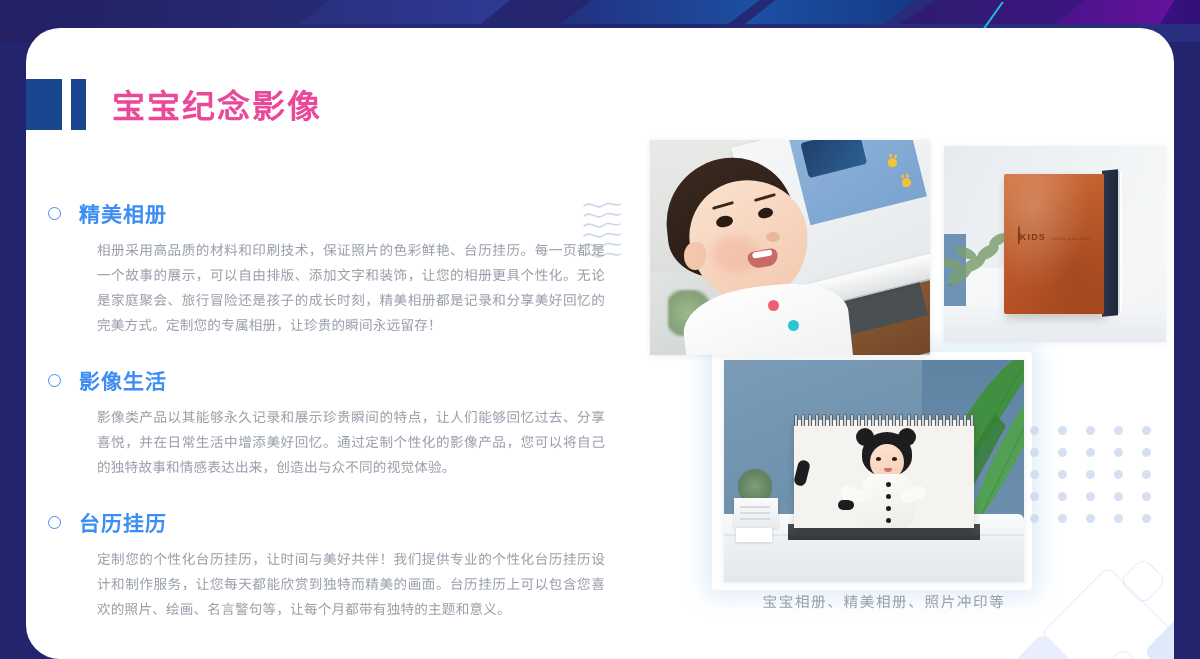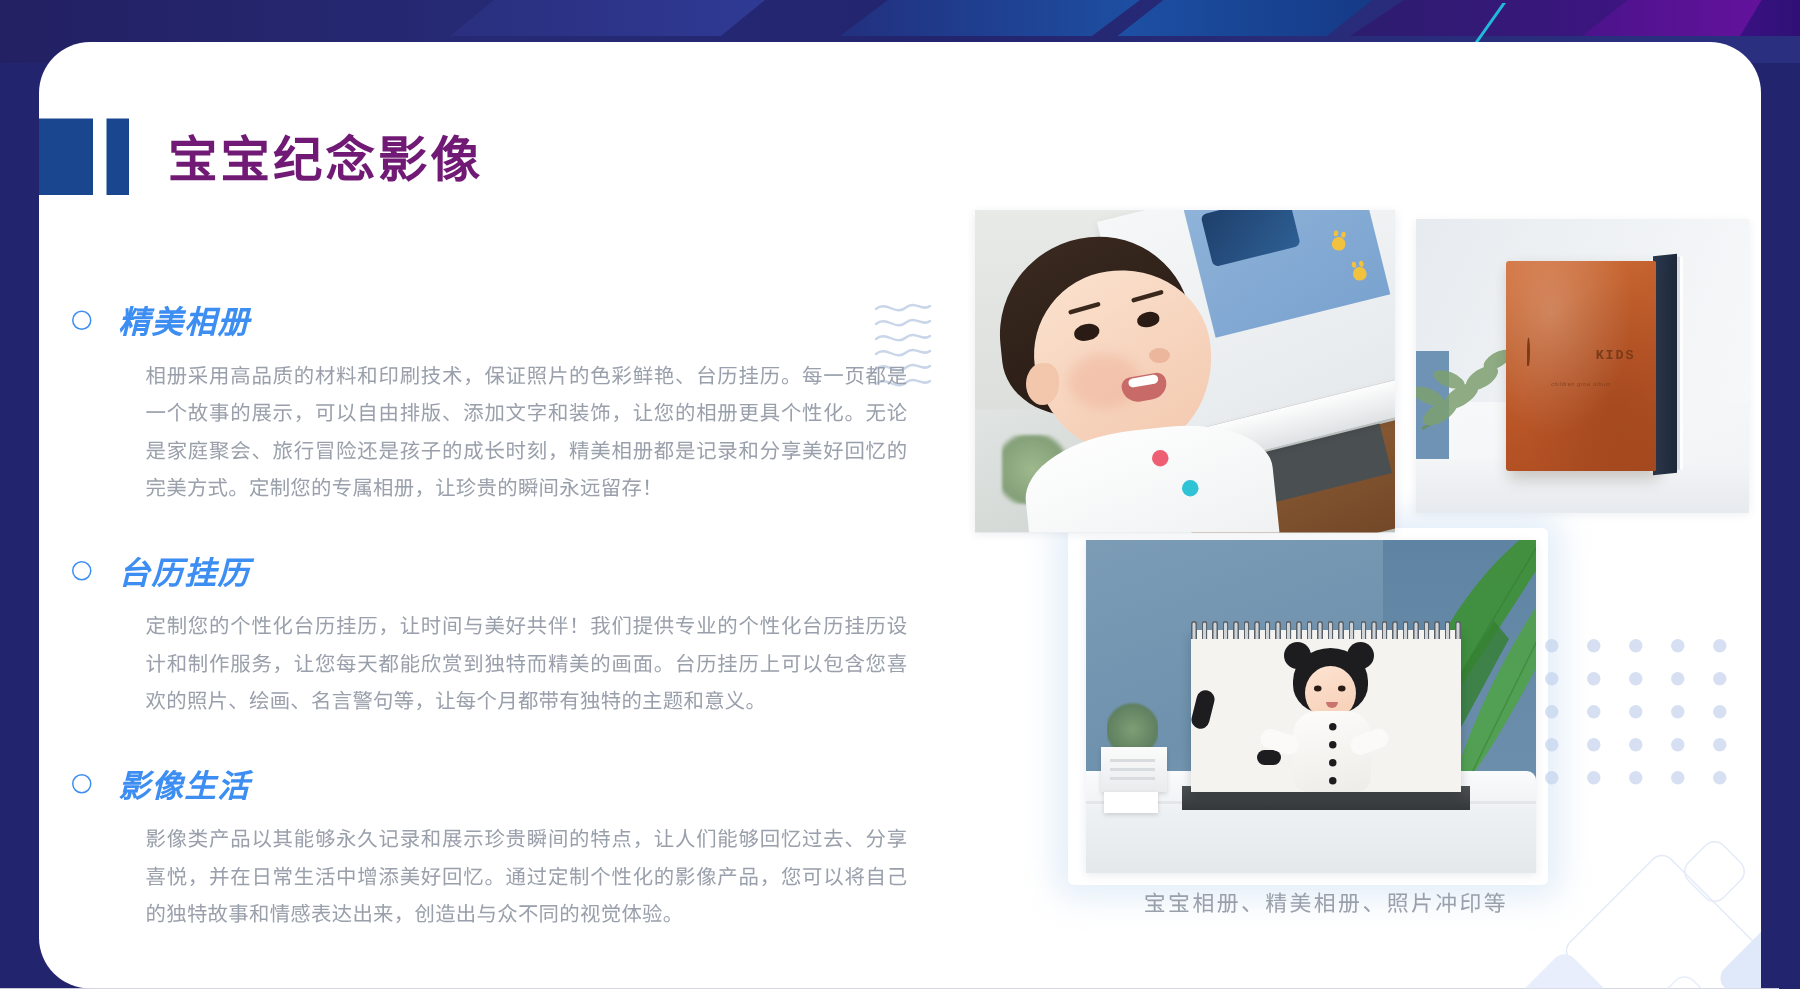--- a/index.html
+++ b/index.html
@@ -104,40 +104,40 @@
   .title-row {
     position:absolute; left:0px; top:50px; height:52px;
     display:flex; align-items:center;
   }
   .tbar { display:block; background:#1a4690; }
   .tbar-1 { width:40px; height:51px; margin-left:-4px; }
   .tbar-2 { width:15px; height:51px; margin-left:9px; }
   .page-title {
     margin-left:26px;
     font-family:"Liberation Serif","DejaVu Serif",serif;
-    font-size:33px; font-weight:700; color:#701a75;
+    font-size:33px; font-weight:700; color:#ec4899;
     letter-spacing:2px; white-space:nowrap;
   }
 
   
   .left-col {
     position:absolute; left:22px; top:170px; width:560px;
   }
   .section { margin-bottom:27px; }
   .section:last-child { margin-bottom:0; }
 
   .sec-head { display:flex; align-items:center; height:30px; }
   .bullet {
     width:13px; height:13px; border:1.7px solid #3d8ef2;
     border-radius:50%; flex:0 0 auto; margin-right:18px;
   }
   .sec-title {
     font-family:"Liberation Serif","DejaVu Serif",serif;
     font-size:21px; font-weight:700; color:#3d8ef2;
-    letter-spacing:1px; white-space:nowrap;font-style:italic;
+    letter-spacing:1px; white-space:nowrap;
   }
   .sec-body {
     margin-left:49px; margin-top:10px;
     font-family:"Liberation Serif","DejaVu Serif",serif;
     font-size:13.6px; line-height:25px; color:#9aa0ab;
     text-align:justify; width:508px;
     letter-spacing:.2px;
   }
 
   
@@ -290,21 +290,21 @@
   .bk-logo {
     position:absolute; left:72px; top:80px; width:76px; text-align:center;
     color:#7b3b18;
   }
   .bk-logo .mark {
     width:16px;height:16px;margin:0 auto 2px;
     border:1.6px solid #7b3b18;border-radius:50% 50% 50% 0;
     transform:rotate(-40deg);
   }
   .bk-logo .kids { font-size:9px; font-weight:700; letter-spacing:1.2px;
-    font-family:Liberation Mono, monospace;margin-left:44px; }
+    font-family:Liberation Sans, sans-serif; }
   .bk-logo .tag { font-size:3.6px; letter-spacing:.4px; opacity:.85; }
   .bk-table {
     position:absolute; left:0; bottom:0; width:100%; height:36px;
     background:linear-gradient(180deg,#f3f5f7,#e7eaee);
   }
 
   
   .p-cal {
     left:100px; top:236px; width:300px; height:222px;
     box-shadow:0 1px 6px rgba(30,50,90,.10);
@@ -474,31 +474,31 @@
         <div class="sec-head">
           <span class="bullet"></span>
           <h2 class="sec-title">精美相册</h2>
         </div>
         <p class="sec-body">相册采用高品质的材料和印刷技术，保证照片的色彩鲜艳、台历挂历。每一页都是一个故事的展示，可以自由排版、添加文字和装饰，让您的相册更具个性化。无论是家庭聚会、旅行冒险还是孩子的成长时刻，精美相册都是记录和分享美好回忆的完美方式。定制您的专属相册，让珍贵的瞬间永远留存！</p>
       </div>
 
       <div class="section">
         <div class="sec-head">
           <span class="bullet"></span>
+          <h2 class="sec-title">影像生活</h2>
+        </div>
+        <p class="sec-body">影像类产品以其能够永久记录和展示珍贵瞬间的特点，让人们能够回忆过去、分享喜悦，并在日常生活中增添美好回忆。通过定制个性化的影像产品，您可以将自己的独特故事和情感表达出来，创造出与众不同的视觉体验。</p>
+      </div>
+
+      <div class="section">
+        <div class="sec-head">
+          <span class="bullet"></span>
           <h2 class="sec-title">台历挂历</h2>
         </div>
         <p class="sec-body">定制您的个性化台历挂历，让时间与美好共伴！我们提供专业的个性化台历挂历设计和制作服务，让您每天都能欣赏到独特而精美的画面。台历挂历上可以包含您喜欢的照片、绘画、名言警句等，让每个月都带有独特的主题和意义。</p>
-      </div>
-
-      <div class="section">
-        <div class="sec-head">
-          <span class="bullet"></span>
-          <h2 class="sec-title">影像生活</h2>
-        </div>
-        <p class="sec-body">影像类产品以其能够永久记录和展示珍贵瞬间的特点，让人们能够回忆过去、分享喜悦，并在日常生活中增添美好回忆。通过定制个性化的影像产品，您可以将自己的独特故事和情感表达出来，创造出与众不同的视觉体验。</p>
       </div>
 
     </div>
 
     <div class="media">
 
       <div class="media-glow"></div>
 
       <div class="photo p-album">
         <span class="alb-bg"></span>

